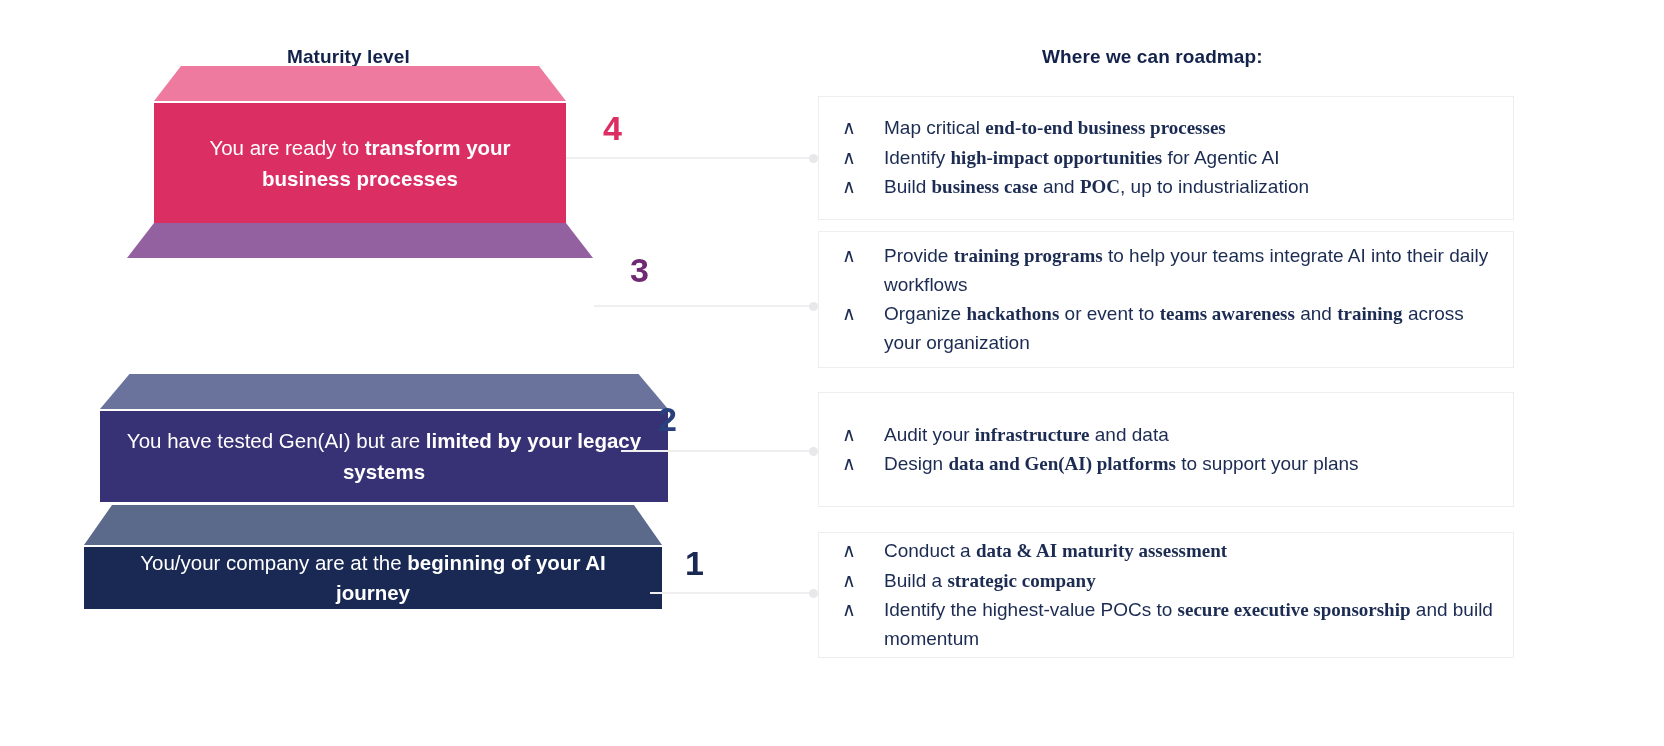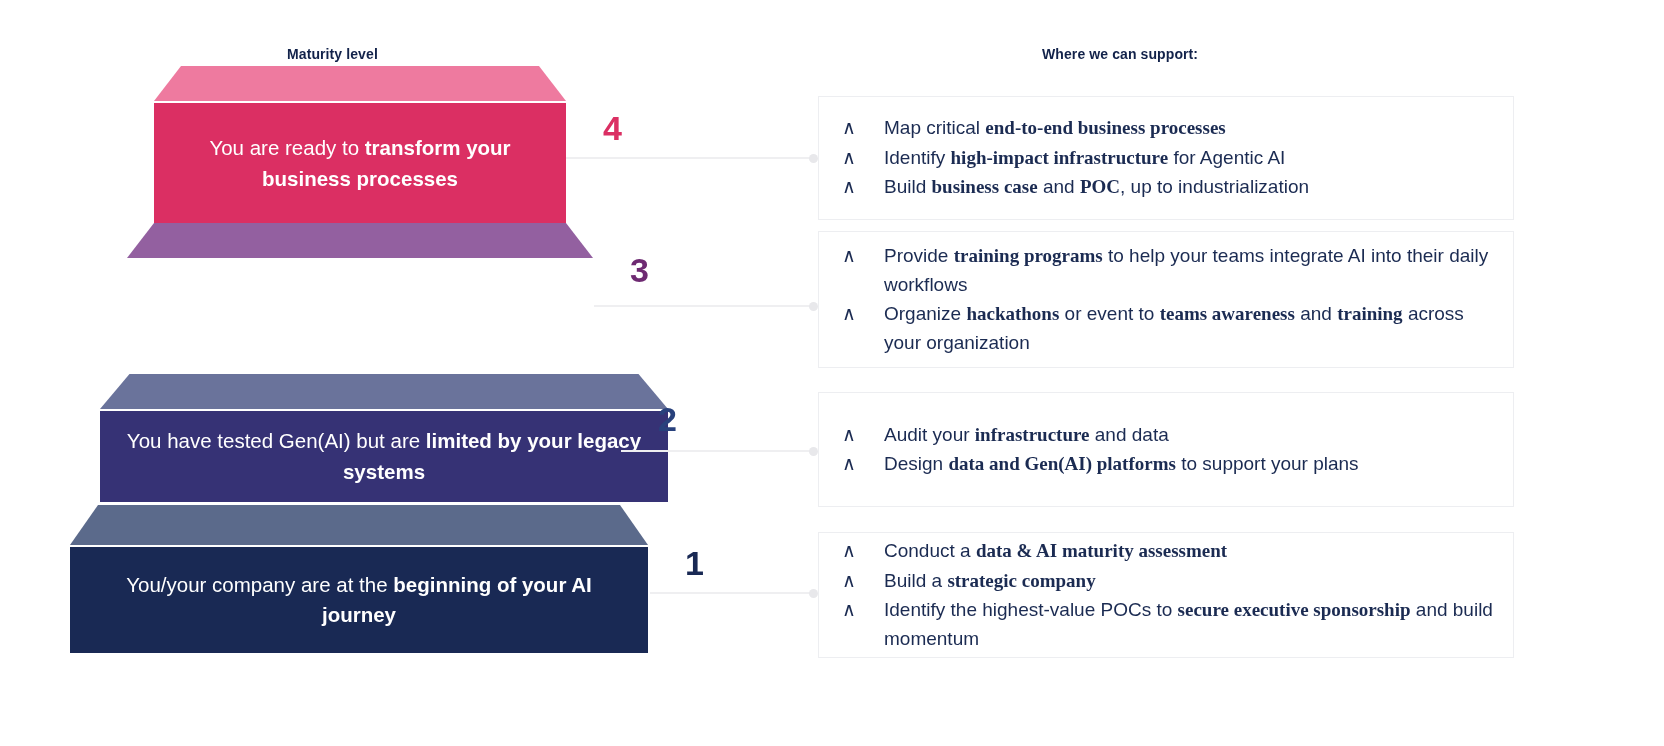--- a/index.html
+++ b/index.html
@@ -8,21 +8,21 @@
     background:#ffffff;
     font-family:"Liberation Sans", sans-serif;
     overflow:hidden;
     position:relative;
   }
   .stage{position:absolute;inset:0;}
 
   
   .col-title{
     position:absolute;
-    font-size:14px;
+    font-size:19px;
     font-weight:bold;
     color:#12224a;
     letter-spacing:.1px;
     white-space:nowrap;
   }
   #title-left{left:287px;top:46px;}
   #title-right{left:1042px;top:46px;}
 
   
   .pyramid{position:absolute;left:0;top:0;width:790px;height:746px;}
@@ -49,21 +49,21 @@
   
   #blk4{left:154px;top:66px;width:412px;height:158px;}
   #blk4 .cap{height:35px;}
   #blk4 .face{top:37px;background:#DB2F63;}
   #blk3{left:127px;top:223px;width:466px;height:153px;}
   #blk3 .cap{height:35px;}
   #blk3 .face{top:37px;background:#6E2A72;}
   #blk2{left:100px;top:374px;width:568px;height:128px;}
   #blk2 .cap{height:35px;}
   #blk2 .face{top:37px;background:#363275;}
-  #blk1{left:70px;top:505px;width:578px;height:148px;border-radius:22px;}
+  #blk1{left:84px;top:505px;width:578px;height:104px;border-radius:22px;}
   #blk1 .cap{height:40px;}
   #blk1 .face{top:42px;background:#192954;}
 
   
   .lvlnum{
     position:absolute;
     font-size:34px;
     font-weight:bold;
     line-height:1;
   }
@@ -117,21 +117,21 @@
   }
   .btext{flex:1 1 auto;padding-right:14px;}
   .btext b{font-weight:bold;font-family:Liberation Serif, serif;}
 </style>
 </head>
 <body>
 
 <div class="stage">
 
   <div class="col-title" id="title-left">Maturity level</div>
-  <div class="col-title" id="title-right">Where we can support:</div>
+  <div class="col-title" id="title-right">Where we can roadmap:</div>
 
   <div class="pyramid">
 
     <div class="blk" id="blk4">
       <div class="cap">
         <svg viewBox="0 0 412 35" preserveAspectRatio="none">
           <polygon points="0,35 27,0 385,0 412,35" fill="#EE7A9F"></polygon>
         </svg>
       </div>
       <div class="face">
@@ -188,21 +188,21 @@
       <span class="dot"></span>
     </div>
 
   <div class="sbox" id="sbox4">
       <div class="bullet-row">
         <span class="caret">∧</span>
         <span class="btext">Map critical <b>end-to-end business processes</b></span>
       </div>
       <div class="bullet-row">
         <span class="caret">∧</span>
-        <span class="btext">Identify <b>high-impact infrastructure</b> for Agentic AI</span>
+        <span class="btext">Identify <b>high-impact opportunities</b> for Agentic AI</span>
       </div>
       <div class="bullet-row">
         <span class="caret">∧</span>
         <span class="btext">Build <b>business case</b> and <b>POC</b>, up to industrialization</span>
       </div>
     </div>
   <div class="sbox" id="sbox3">
       <div class="bullet-row">
         <span class="caret">∧</span>
         <span class="btext">Provide <b>training programs</b> to help your teams integrate AI into their daily workflows</span>

